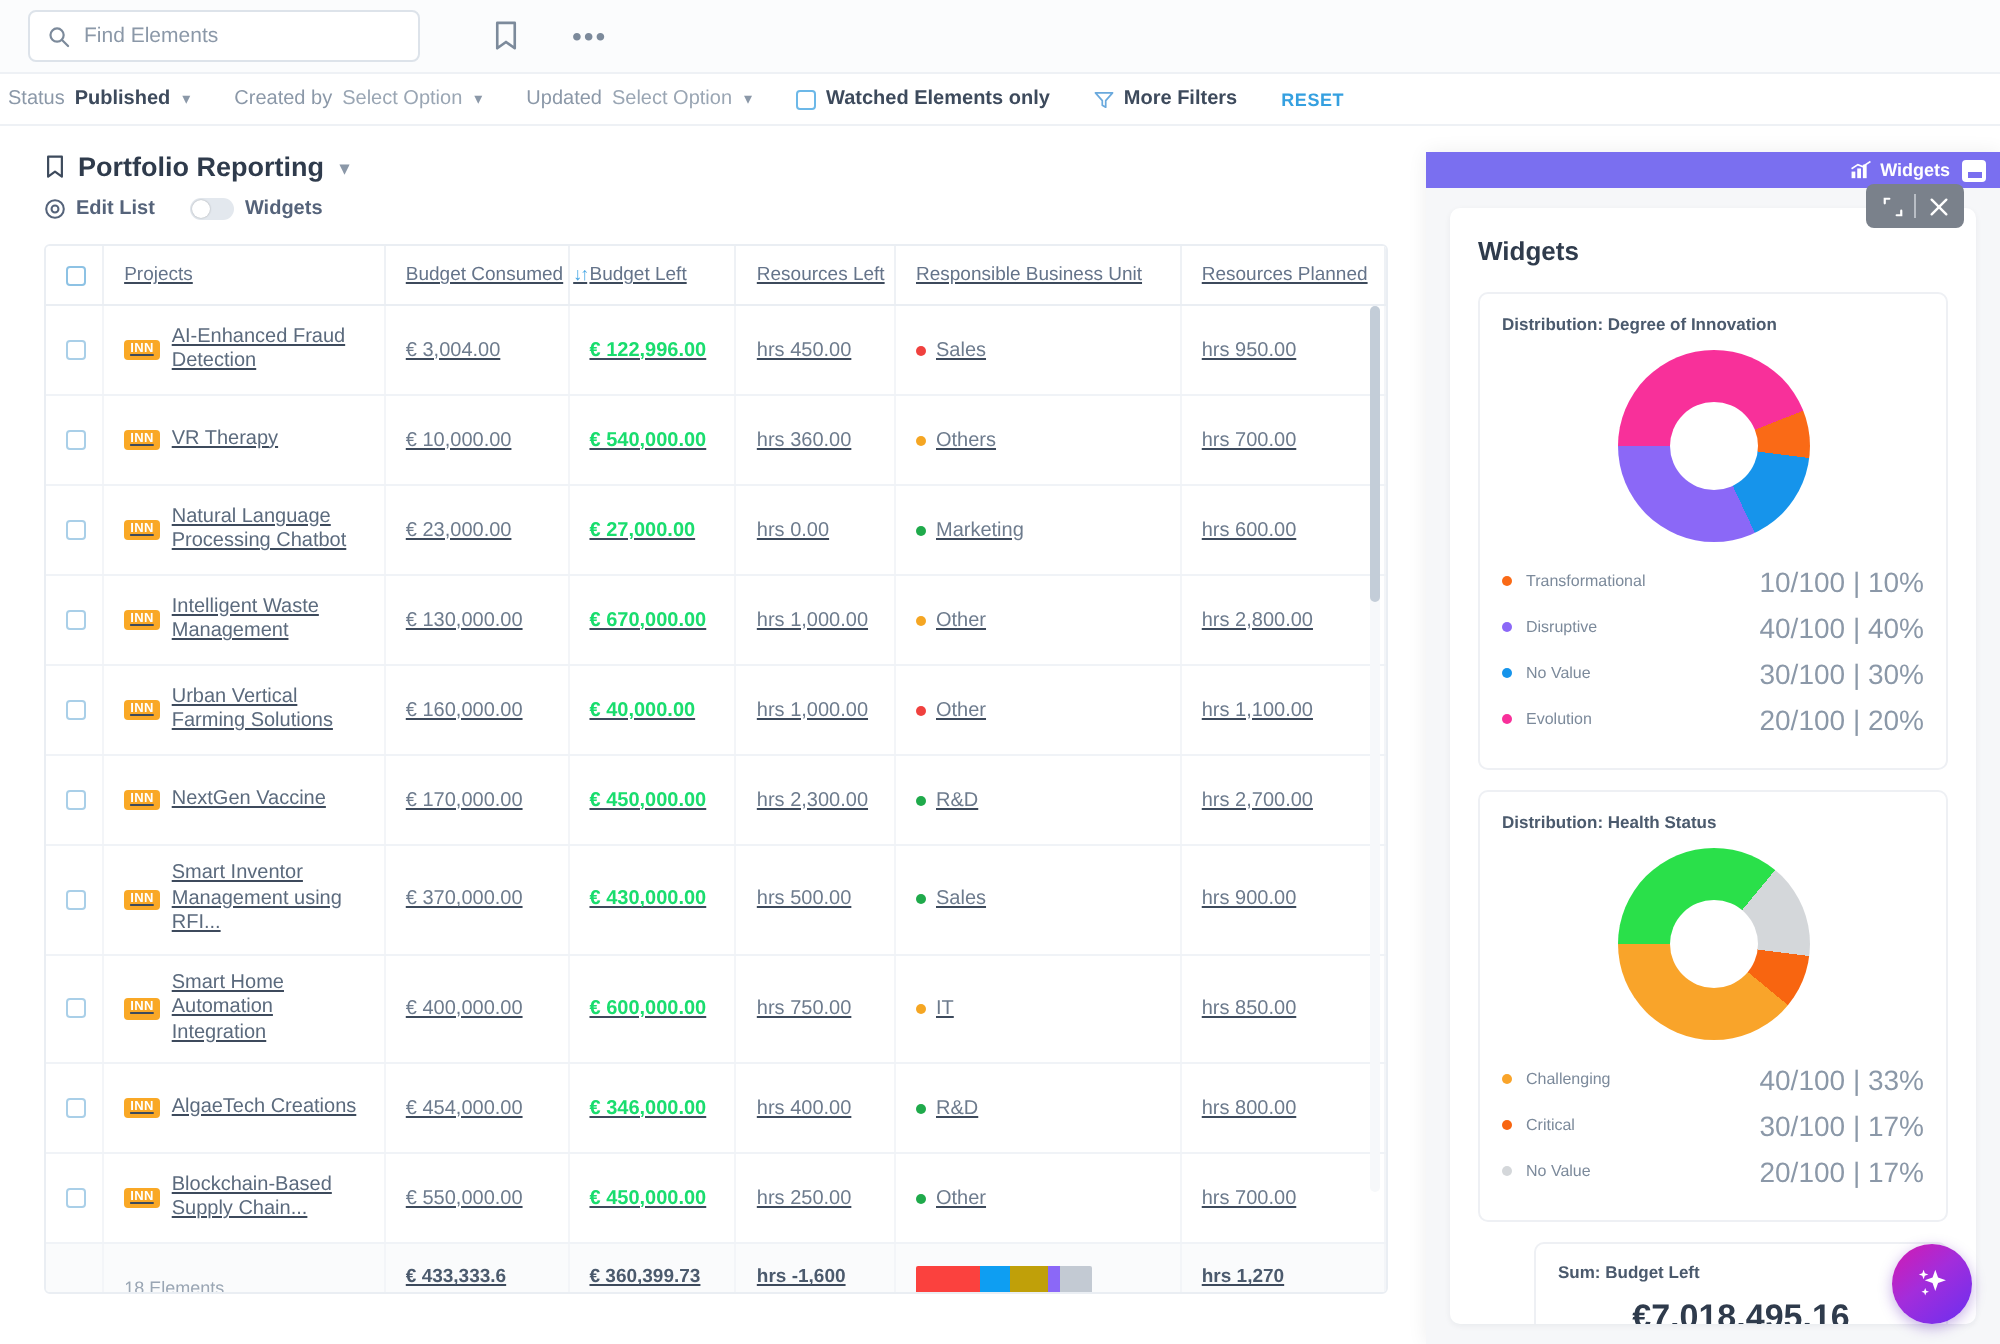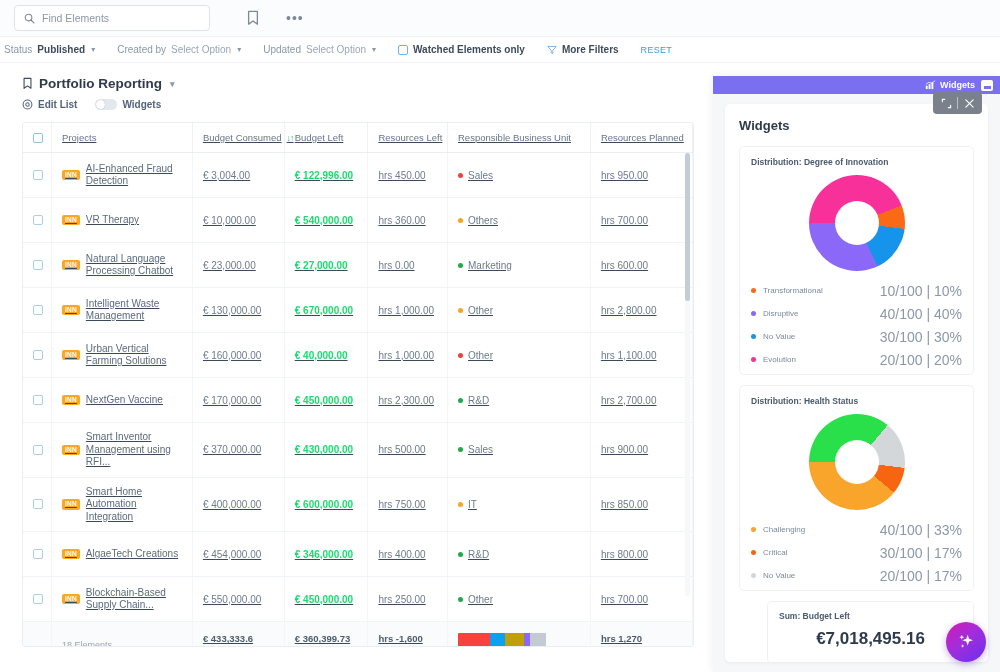--- a/index.html
+++ b/index.html
@@ -37,21 +37,21 @@
   }
   .f-group { display:flex; align-items:center; gap:5px; white-space:nowrap; }
   .f-label { color:#8b98a8; }
   .f-value { color:#3d4a5c; font-weight:bold; cursor:pointer; }
   .f-value.muted { color:#9aa6b4; font-weight:normal; }
   .caret { font-size:8px; color:#8b98a8; margin-left:1px; }
   .f-check {
     width:10px; height:10px; border:1px solid #6cb8e8; border-radius:2px; background:#fff;
     display:inline-block; cursor:pointer;
   }
-  .reset { color:#35a0e0; font-weight:normal; font-size:9px; letter-spacing:.3px; cursor:pointer;text-align:right; }
+  .reset { color:#35a0e0; font-weight:bold; font-size:9px; letter-spacing:.3px; cursor:pointer;text-align:right; }
 
   
   .page-head { padding: 13px 22px 0 22px; }
   .page-title { display:flex; align-items:center; gap:6px; font-size:13.5px; font-weight:bold; color:#2f3b4c; }
   .page-title .caret { font-size:9px; margin-left:2px; }
   .subrow { display:flex; align-items:center; gap:18px; margin-top:8px; font-size:10px; font-weight:bold; color:#55637a; }
   .subrow .item { display:flex; align-items:center; gap:5px; cursor:pointer; }
   .toggle {
     width:22px; height:11px; border-radius:6px; background:#e3e8ee; position:relative; cursor:pointer;
   }
@@ -144,21 +144,21 @@
     background:#7a818b; border-radius:4px; color:#fff; z-index:5; padding:0 2px;
   }
   .ww-ctrls button {
     background:transparent; border:none; color:#fff; font-size:11px; cursor:pointer;
     width:22px; height:22px; display:flex; align-items:center; justify-content:center;
     font-family:"Liberation Sans", sans-serif;
   }
   .ww-sep { width:1px; height:12px; background:#b9bec5; }
 
   .wcard {
-    border:1px solid #eef0f4; border-radius:5px; padding:10px 11px 3px 11px; margin-bottom:10px; background:#fff;
+    border:1px solid #eef0f4; border-radius:5px; padding:10px 11px 13px 11px; margin-bottom:10px; background:#fff;
   }
   .wcard-title { font-size:8.5px; font-weight:bold; color:#4b5a6d; margin-bottom:4px; }
   .donut-holder { display:flex; justify-content:center; padding: 4px 0 8px 0; }
   .donut { width:96px; height:96px; border-radius:50%; position:relative; }
   .donut::after {
     content:""; position:absolute; left:50%; top:50%; width:44px; height:44px;
     margin:-22px 0 0 -22px; background:#fff; border-radius:50%;
   }
   .legend-row {
     display:flex; align-items:center; font-size:8px; color:#7c8a9b; padding:3.5px 0;

